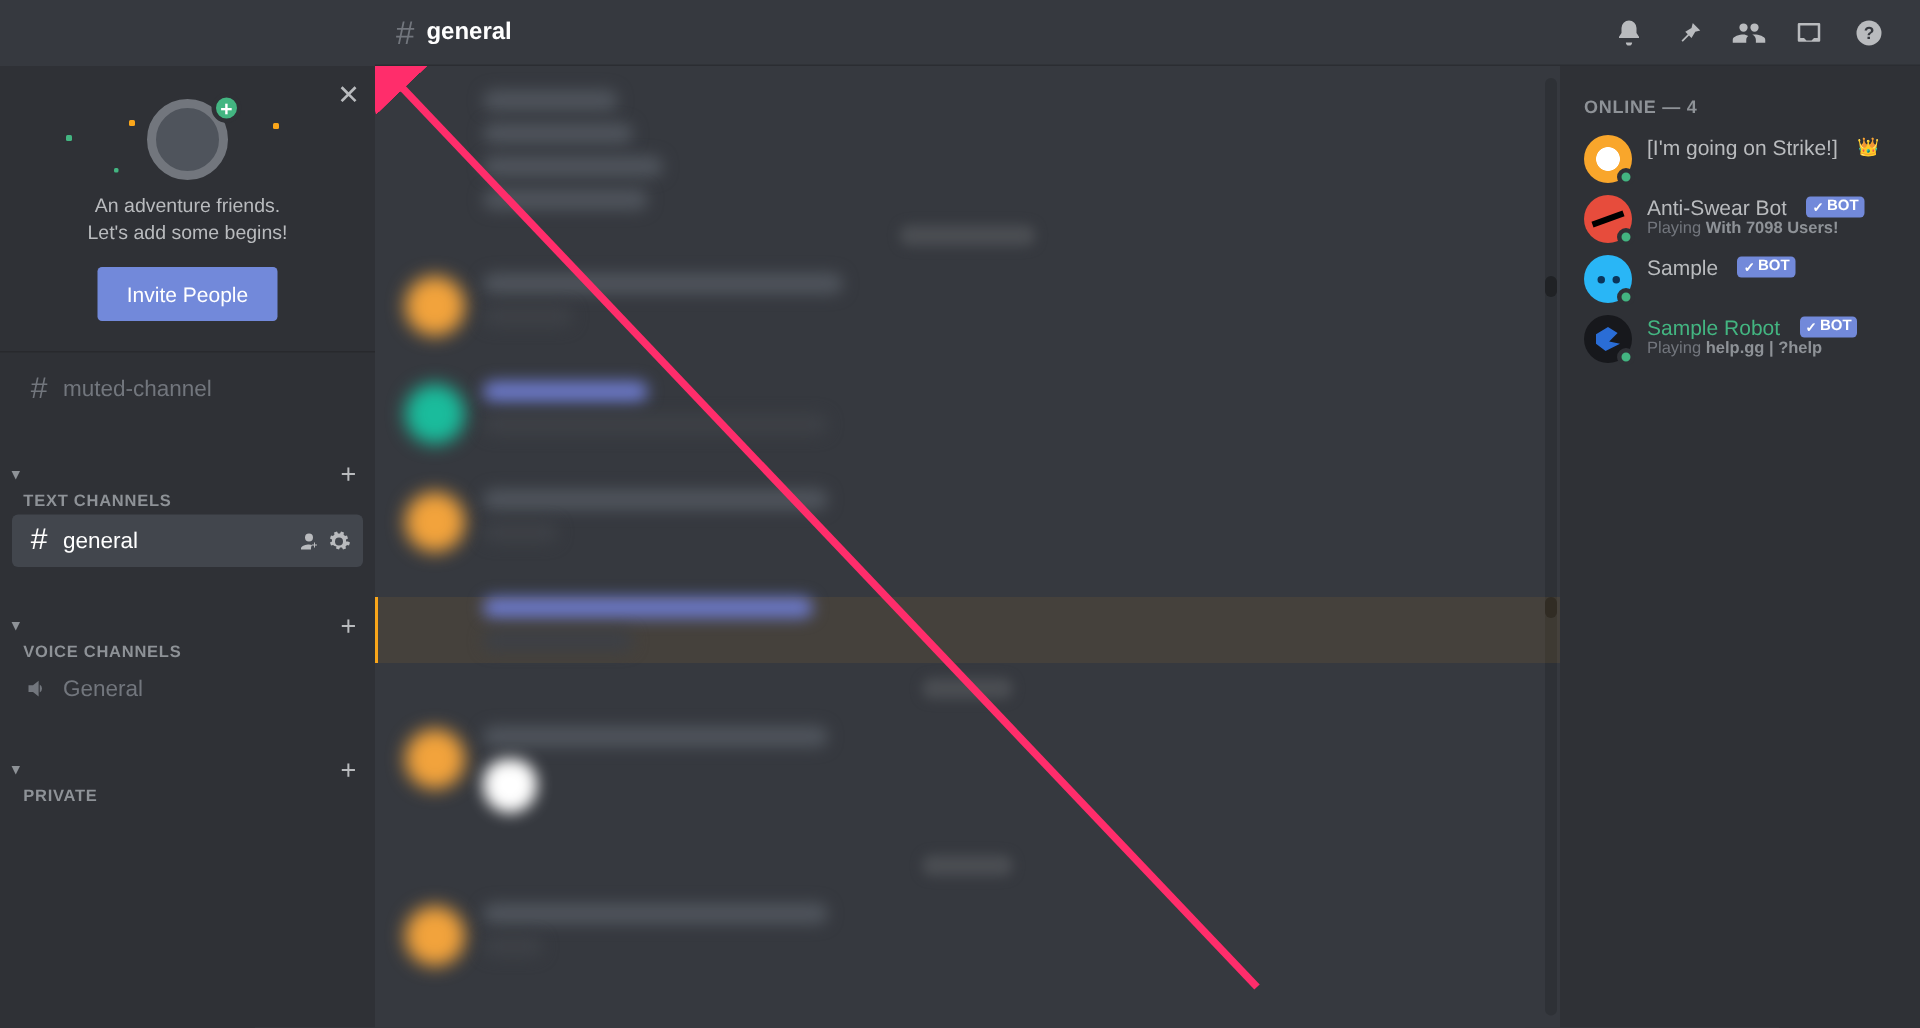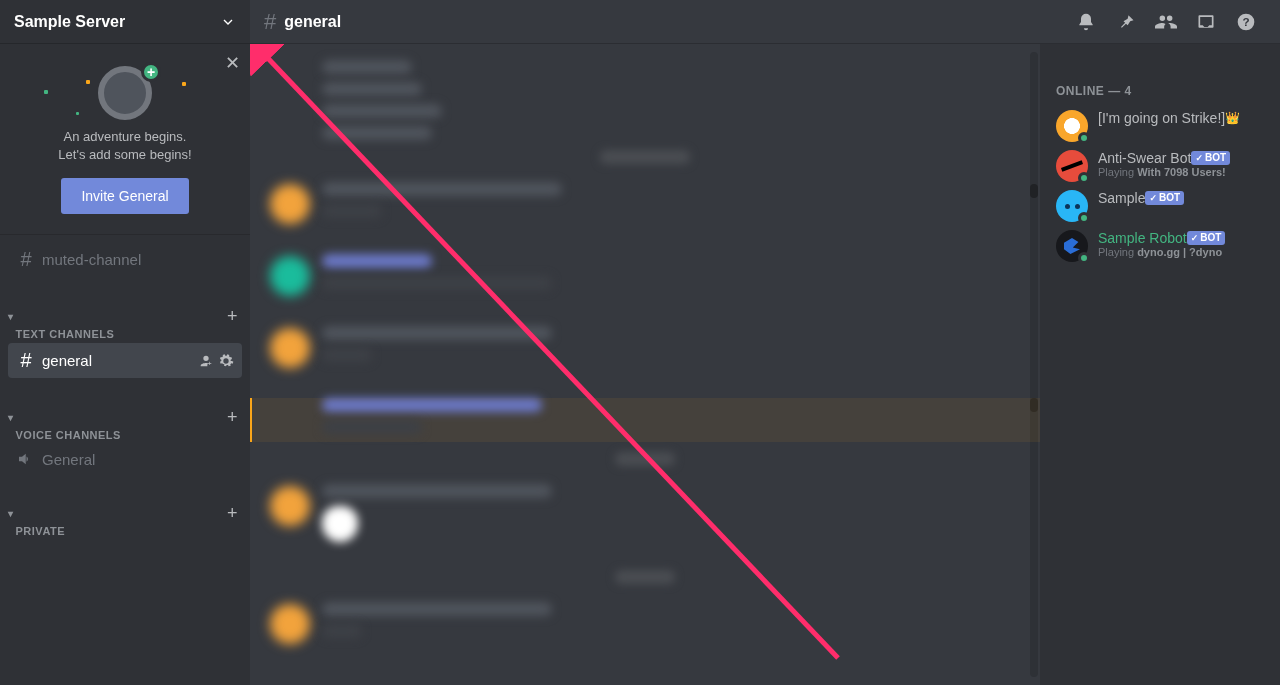--- a/index.html
+++ b/index.html
@@ -68,26 +68,26 @@
   .scroll-thumb { position:absolute; right:0; width:8px; background:#202225; border-radius:4px; }
   .scroll-thumb.a { top:140px; height:14px; }
   .scroll-thumb.b { top:354px; height:14px; }
   .track-full { position:absolute; right:2px; top:8px; bottom:8px; width:8px; background:#2e3136; border-radius:4px; }
 
   
   .arrow-canvas { position:absolute; left:0; top:0; pointer-events:none; }
 
   
   .members { grid-column: 3; grid-row: 2; background:#2f3136; padding: 20px 8px; overflow:auto; }
-  .m-header { color:#8e9297; font-size:12px; font-weight:700; letter-spacing:0.5px; padding: 0 8px 8px; margin-top: 20px; }
+  .m-header { color:#8e9297; font-size:12px; font-weight:700; letter-spacing:0.5px; padding: 0 8px 8px; }
   .member { display:flex; align-items:flex-start; padding:4px 8px; border-radius:4px; cursor:pointer; }
   .m-avatar { width:32px; height:32px; border-radius:50%; position:relative; flex-shrink:0; margin-right:10px; background:#4f545c; }
   .m-avatar .status-dot { position:absolute; right:-2px; bottom:-2px; width:12px; height:12px; border-radius:50%; background:#43b581; border:3px solid #2f3136; }
   .m-body { display:flex; flex-direction:column; min-width:0; }
-  .m-name-row { display:flex; align-items:center; gap:0; }
+  .m-name-row { display:flex; align-items:center; gap:13px; }
   .m-name { font-size:14px; color:#b9bbbe; white-space:nowrap; overflow:hidden; text-overflow:ellipsis; }
   .m-name.green { color:#43b581; }
   .crown { color:#faa61a; font-size:12px; }
   .bot-tag { background:#7289da; color:#fff; font-size:10px; font-weight:600; border-radius:3px; padding:1px 4px; display:inline-flex; align-items:center; gap:2px; line-height:1.2; }
   .bot-tag .chk { font-size:9px; }
   .m-activity { font-size:11px; color:#72767d; white-space:nowrap; overflow:hidden; text-overflow:ellipsis; max-width:150px; }
   .m-activity b { color:#8e9297;margin-top:29px; }
 
   .av-orange { background: radial-gradient(circle at 50% 50%, #fff 0 34%, #f9a62b 36% 100%); }
   .av-red { background:#e74c3c; display:flex; align-items:center; justify-content:center; }
@@ -98,28 +98,20 @@
   .av-dyno { background:#17181c; display:flex; align-items:center; justify-content:center; }
   .av-dyno::after { content:""; width:16px; height:16px; background:#2a6dd6; clip-path: polygon(0 30%, 50% 0, 90% 25%, 55% 60%, 100% 70%, 40% 100%, 0 70%); }
 
   svg { display:block; }
 </style>
 </head>
 <body>
 
 <div class="app">
 
-  <div class="server-header">
-    <span class="name">Sample Server</span>
-    <span class="chev">
-      <svg width="16" height="16" viewBox="0 0 24 24" fill="none" stroke="currentColor" stroke-width="2">
-          <polyline points="6 9 12 15 18 9"></polyline>
-        </svg>
-    </span>
-  </div>
 
   <div class="channel-header">
     <span class="hash">#</span>
     <span class="cname">general</span>
     <div class="spacer"></div>
     <div class="icon-btn">
       <svg width="20" height="20" viewBox="0 0 24 24" fill="currentColor">
           <path d="M12 2a6 6 0 00-6 6v4l-2 3v1h16v-1l-2-3V8a6 6 0 00-6-6zm0 20a2.5 2.5 0 002.5-2.5h-5A2.5 2.5 0 0012 22z"></path>
         </svg>
     </div>
@@ -151,23 +143,23 @@
     <div class="welcome">
       <span class="close-x">✕</span>
       <div class="art">
         <div class="spark a"></div>
           <div class="spark b"></div>
           <div class="spark c"></div>
           <div class="spark d"></div>
         <div class="avatar-circle"></div>
         <div class="avatar-plus">+</div>
       </div>
-      <div class="line">An adventure begins.</div>
+      <div class="line">An adventure friends.</div>
       <div class="line">Let's add some begins!</div>
-      <button class="invite-btn">Invite General</button>
+      <button class="invite-btn">Invite People</button>
     </div>
 
     <div class="channel-list">
       <div class="ch-item">
         <span class="ch-hash">#</span>
         <span class="ch-name">muted-channel</span>
       </div>
 
       <div class="cat-header">
         <span class="caret">▾</span>
@@ -324,19 +316,19 @@
             <div class="status-dot"></div>
           </div>
           <div class="m-body">
             <div class="m-name-row">
               <span class="m-name green">Sample Robot</span>
               <span class="bot-tag">
                 <span class="chk">✓</span>
                 <span>BOT</span>
               </span>
             </div>
-            <div class="m-activity">Playing <b>dyno.gg | ?dyno</b></div>
+            <div class="m-activity">Playing <b>help.gg | ?help</b></div>
           </div>
         </div>
       </div>
   </div>
 
 </div>
 
 </body></html>

